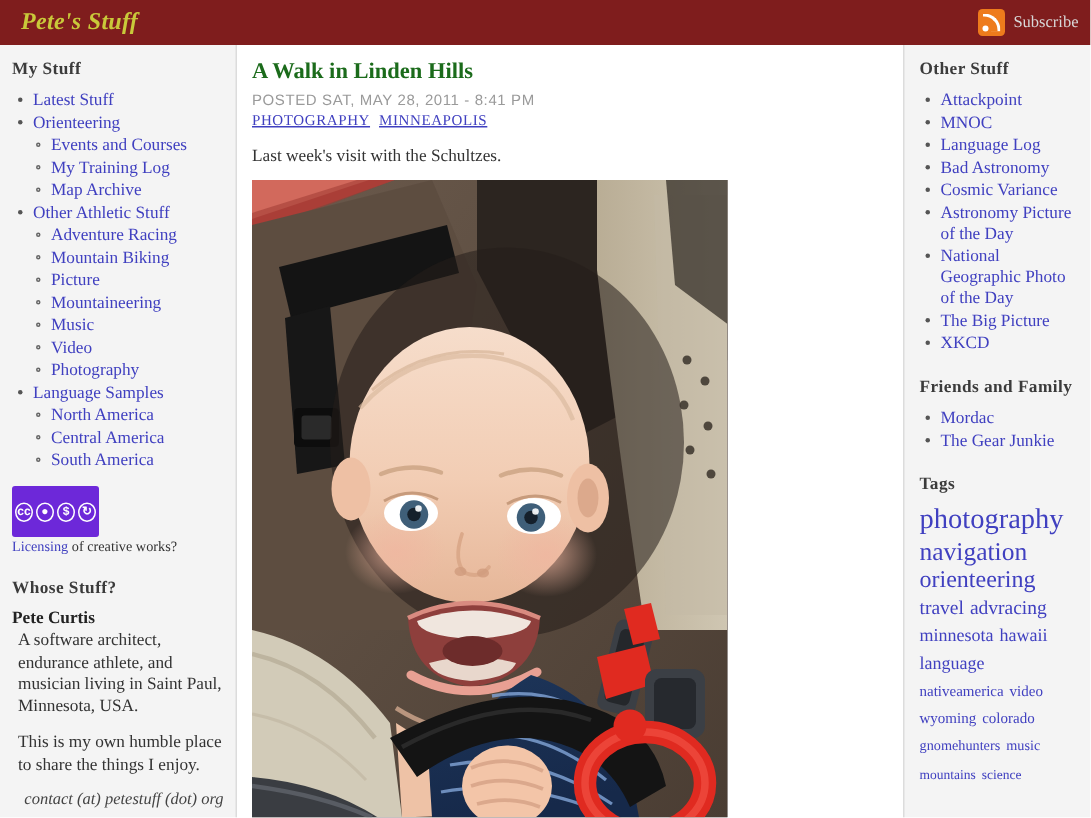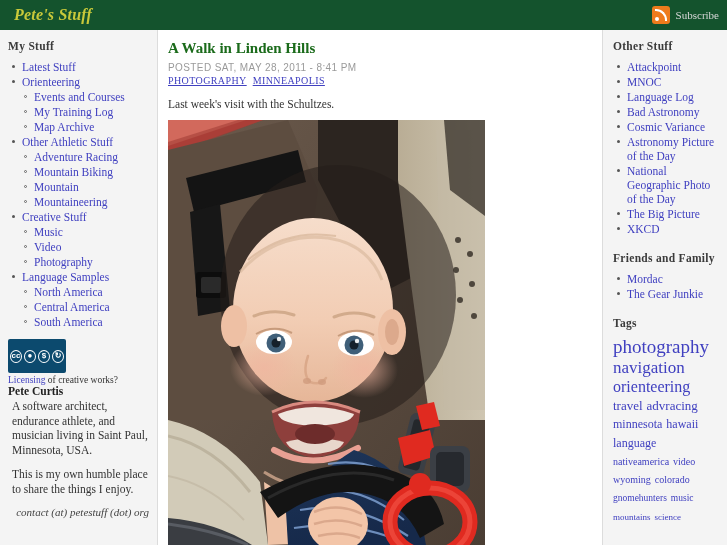--- a/index.html
+++ b/index.html
@@ -8,21 +8,21 @@
     width: 727px; height: 545px;
     background: #ffffff;
     font-family: "Liberation Serif", "DejaVu Serif", serif;
     overflow: hidden;
   }
   #page { position: relative; width: 727px; height: 545px; }
 
   
   .header {
     height: 30px; width: 727px;
-    background: #14532d;
+    background: #7f1d1d;
     display: flex; align-items: center; justify-content: space-between;
     padding: 0 8px 0 14px;
   }
   .site-title {
     color: #c9c93a;
     font-style: italic; font-weight: bold;
     font-size: 16px;
     font-family: "Liberation Serif", "DejaVu Serif", serif;
     letter-spacing: .2px;
   }
@@ -94,21 +94,21 @@
     content: ""; position: absolute; left: 4px; top: 5px;
     width: 3px; height: 3px; border: 1px solid #666;
     border-radius: 50%; background: transparent;
     box-sizing: border-box;
   }
   .subwrap { margin-left: 12px; }
 
   
   .cc-block { margin-top: 10px; }
   .cc-badge {
-    width: 58px; height: 21px; background: #0c4a6e;
+    width: 58px; height: 21px; background: #6d28d9;
     display: flex; align-items: center; gap: 2px;
     padding: 17px 2px; border-radius: 2px;
   }
   .cc-circ {
     width: 13px; height: 13px; border-radius: 50%;
     border: 1.6px solid #fff; color: #fff;
     font-size: 8px; line-height: 10px; text-align: center;
     font-family: "Liberation Sans", sans-serif; font-weight: bold;
     display: flex; align-items: center; justify-content: center;
   }
@@ -184,25 +184,24 @@
               <li>Events and Courses</li>
               <li>My Training Log</li>
               <li>Map Archive</li>
             </ul>
           </li>
           <li class="top">Other Athletic Stuff</li>
           <li class="subwrap">
             <ul class="sub">
               <li>Adventure Racing</li>
               <li>Mountain Biking</li>
-              <li>Mountain</li>
+              <li>Picture</li>
               <li>Mountaineering</li>
             </ul>
           </li>
-          <li class="top">Creative Stuff</li>
           <li class="subwrap">
             <ul class="sub">
               <li>Music</li>
               <li>Video</li>
               <li>Photography</li>
             </ul>
           </li>
           <li class="top">Language Samples</li>
           <li class="subwrap">
             <ul class="sub">
@@ -218,20 +217,21 @@
           <span class="cc-circ">cc</span>
           <span class="cc-circ">●</span>
           <span class="cc-circ">$</span>
           <span class="cc-circ">↻</span>
         </div>
         <a class="cc-link">
           <span>Licensing</span><span class="rest"> of creative works?</span>
         </a>
       </div>
 
+      <div class="side-head spaced">Whose Stuff?</div>
       <div class="about-name">Pete Curtis</div>
       <p class="about-p">A software architect, endurance athlete, and musician living in Saint Paul, Minnesota, USA.</p>
       <p class="about-p">This is my own humble place to share the things I enjoy.</p>
       <div class="about-contact">contact (at) petestuff (dot) org</div>
     </div>
 
     <div class="col-main">
       <h1 class="post-title">A Walk in Linden Hills</h1>
       <div class="post-meta">POSTED SAT, MAY 28, 2011 - 8:41 PM</div>
       <div class="post-tags" id="post-tags"><a>PHOTOGRAPHY</a><a>MINNEAPOLIS</a></div>

